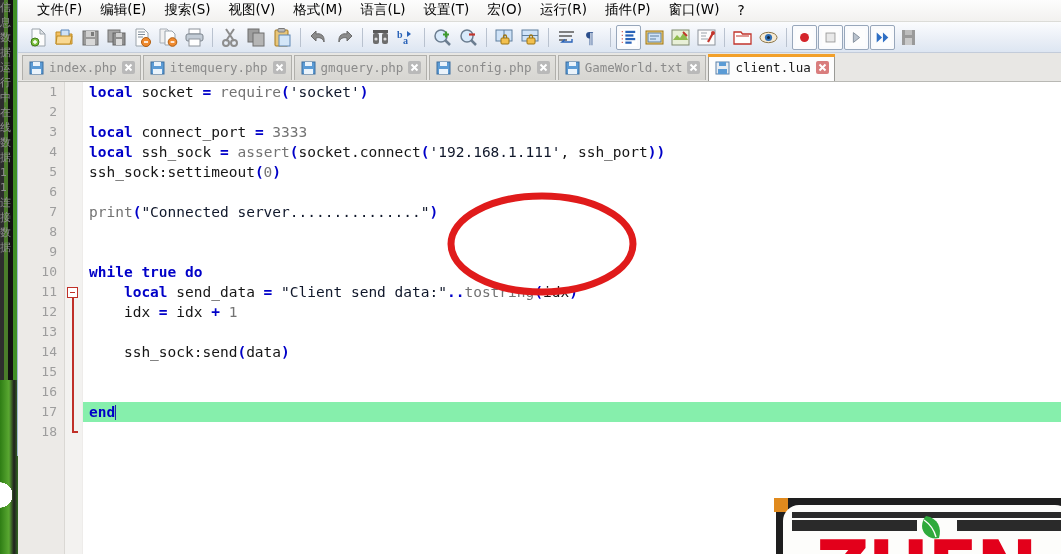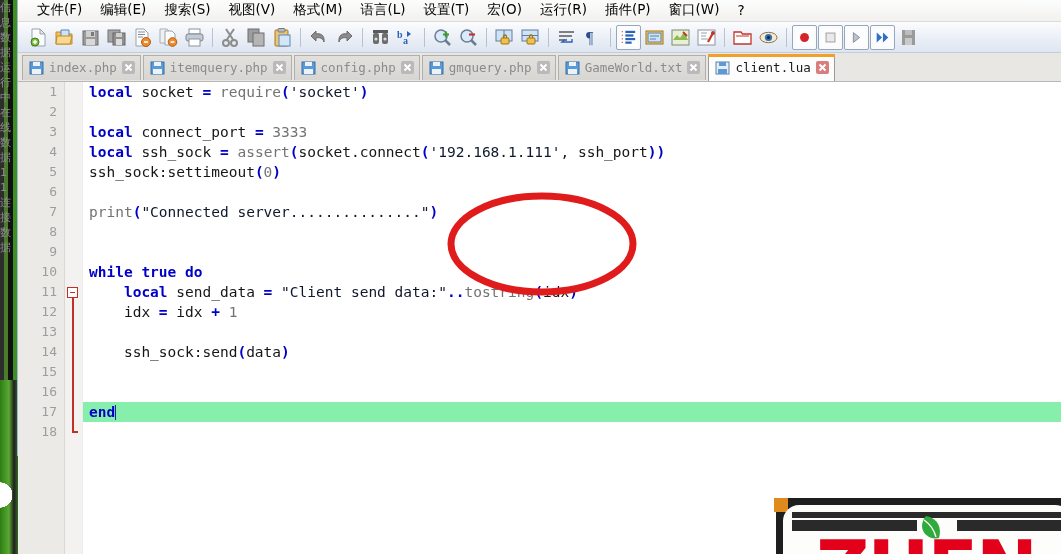--- a/index.html
+++ b/index.html
@@ -430,34 +430,34 @@
         <path d="M3.5 3.5l6 6M9.5 3.5l-6 6" stroke="#fff" stroke-width="2"></path>
         </svg>
     </div>
 
     <div class="tab">
       <svg class="tabicon" viewBox="0 0 15 14">
         <rect x="1" y="1" width="13" height="12" fill="#5b9bd5" stroke="#3d6fa0"></rect>
         <rect x="4" y="1" width="7" height="4" fill="#eaf3fb"></rect>
           <rect x="3" y="8" width="9" height="5" fill="#eaf3fb"></rect>
         </svg>
-      <span class="tname">config.php</span>
+      <span class="tname">gmquery.php</span>
       <svg class="tabclose" viewBox="0 0 13 13">
         <rect x="0" y="0" width="13" height="13" rx="2" fill="#b9b9b9"></rect>
         <path d="M3.5 3.5l6 6M9.5 3.5l-6 6" stroke="#fff" stroke-width="2"></path>
         </svg>
     </div>
 
     <div class="tab">
       <svg class="tabicon" viewBox="0 0 15 14">
         <rect x="1" y="1" width="13" height="12" fill="#5b9bd5" stroke="#3d6fa0"></rect>
         <rect x="4" y="1" width="7" height="4" fill="#eaf3fb"></rect>
           <rect x="3" y="8" width="9" height="5" fill="#eaf3fb"></rect>
         </svg>
-      <span class="tname">gmquery.php</span>
+      <span class="tname">config.php</span>
       <svg class="tabclose" viewBox="0 0 13 13">
         <rect x="0" y="0" width="13" height="13" rx="2" fill="#b9b9b9"></rect>
         <path d="M3.5 3.5l6 6M9.5 3.5l-6 6" stroke="#fff" stroke-width="2"></path>
         </svg>
     </div>
 
     <div class="tab">
       <svg class="tabicon" viewBox="0 0 15 14">
         <rect x="1" y="1" width="13" height="12" fill="#5b9bd5" stroke="#3d6fa0"></rect>
         <rect x="4" y="1" width="7" height="4" fill="#eaf3fb"></rect>

